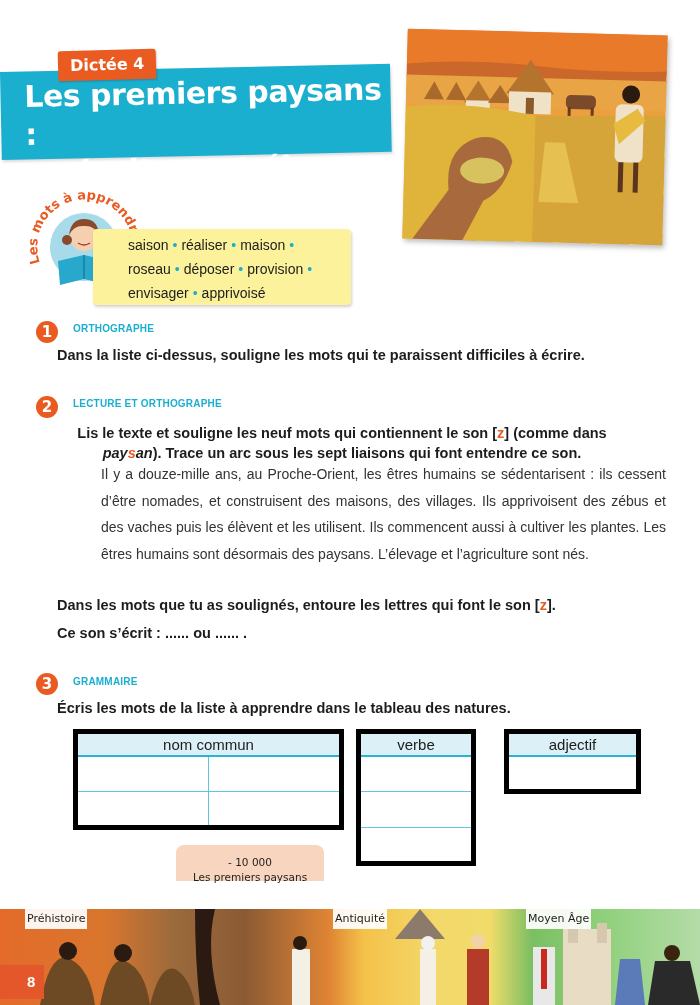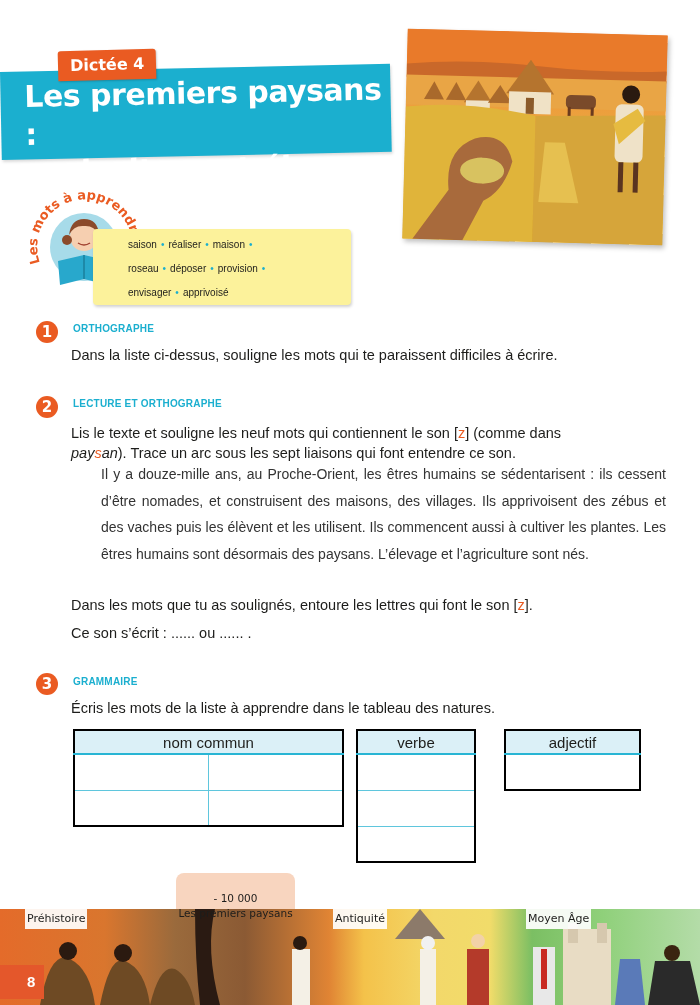--- a/index.html
+++ b/index.html
@@ -32,62 +32,62 @@
     box-shadow: 2px 3px 5px rgba(0,0,0,0.25);
     overflow: hidden;
     background: linear-gradient(#e8782a 0%, #f09a3a 30%, #e9a540 45%, #e6b440 60%, #d7a42a 100%);
   }
 
   
   .mots-badge { position: absolute; left: 26px; top: 185px; width: 112px; height: 112px; }
   .mots-box {
     position: absolute; left: 93px; top: 229px; width: 258px; height: 76px;
     background: #fcf29b; border-radius: 4px; box-shadow: 1px 2px 3px rgba(0,0,0,0.18);
-    padding: 4px 0 0 35px; font-size: 10px; line-height: 24px;
+    padding: 4px 0 0 35px; font-size: 14px; line-height: 24px;
   }
   .mots-box .dot { color: #1bafcf; margin: 0 4px; }
 
   
   .num-badge {
     position: absolute; width: 22px; height: 22px; border-radius: 50%;
     background: #ea5b22; color: #fff; font-weight: bold; font-size: 15px;
     text-align: center; line-height: 22px; font-family: "DejaVu Sans", sans-serif;
   }
   .section-title {
     position: absolute; left: 73px; color: #1bafcf; font-weight: bold;
     font-size: 10px; letter-spacing: 0.2px;
   }
-  .instr { position: absolute; left: 71px; font-size: 14.5px; font-weight: normal; color: #1d1d1b; }
+  .instr { position: absolute; left: 57px; font-size: 14.5px; font-weight: bold; color: #1d1d1b; }
   .body-text {
     position: absolute; left: 73px; width: 565px; font-size: 14px; line-height: 26.5px;
     text-align: justify; color: #333; margin-left: 28px;
   }
   .orange { color: #ea5b22; }
 
   
-  .tbl { position: absolute; border: 2px solid #000000; border-collapse: collapse; }
+  .tbl { position: absolute; border: 5px solid #000000; border-collapse: collapse; }
   .tbl th {
     background: #dbf0f7; border-bottom: 2px solid #28b5d4; font-weight: normal;
     font-size: 15px; height: 24px; color: #1d1d1b;
   }
   .tbl td { border: 1px solid #5fc6dd; height: 36px; }
 
   
   .timeline {
     position: absolute; left: 0; top: 909px; width: 700px; height: 96px;
     background: linear-gradient(90deg, #e46b2a 0%, #d9762e 15%, #9a6a3c 25%, #8b5a34 35%, #e08434 47%, #f4c24a 52%, #f3d86a 62%, #f1dc6a 70%, #7bbf63 76%, #8fd07a 86%, #b4dca8 100%);
   }
   .tl-label {
     position: absolute; top: 909px; height: 20px; padding: 0 2px; background: rgba(255,255,255,0.92);
     font-family: "DejaVu Sans", sans-serif; font-size: 11px; line-height: 20px; color: #1d1d1b;
   }
   .tl-callout {
-    position: absolute; left: 176px; top: 873px; width: 119px; height: 36px;
+    position: absolute; left: 176px; top: 845px; width: 148px; height: 36px;
     background: #f8d5bf; border-radius: 8px 8px 0 0; text-align: center;
-    font-family: "DejaVu Sans", sans-serif; font-size: 10.5px; line-height: 15px; padding-top: 18px;
+    font-family: "DejaVu Sans", sans-serif; font-size: 10.5px; line-height: 15px; padding-top: 10px;
     color: #1d1d1b;
   }
   .page-num {
     position: absolute; left: 0; top: 965px; width: 44px; height: 34px; background: #e4572b;
     color: #fff; font-weight: bold; font-size: 15px; line-height: 34px; padding-left: 27px;
   }
 </style>
 </head>
 <body>
 
@@ -161,21 +161,21 @@
     <span>envisager</span><span class="dot">•</span><span>apprivoisé</span>
   </div>
 </div>
 
 <div class="num-badge" style="left:36px; top:321px;">1</div>
 <div class="section-title" style="top:323px;">ORTHOGRAPHE</div>
 <div class="instr" style="top:347px;">Dans la liste ci-dessus, souligne les mots qui te paraissent difficiles à écrire.</div>
 
 <div class="num-badge" style="left:36px; top:396px;">2</div>
 <div class="section-title" style="top:398px;">LECTURE ET ORTHOGRAPHE</div>
-<div class="instr" style="top:423px; width:570px; line-height:20px;">
+<div class="instr" style="top:423px; width:570px; line-height:20px;text-align:center;">
   <span>Lis le texte et souligne les neuf mots qui contiennent le son [</span><span class="orange">z</span><span>] (comme dans</span><br>
   <i><span>pay</span><span class="orange">s</span><span>an</span></i><span>). Trace un arc sous les sept liaisons qui font entendre ce son.</span>
 </div>
 <div class="body-text" style="top:461px;">Il y a douze-mille ans, au Proche-Orient, les êtres humains se sédentarisent : ils cessent d’être nomades, et construisent des maisons, des villages. Ils apprivoisent des zébus et des vaches puis les élèvent et les utilisent. Ils commencent aussi à cultiver les plantes. Les êtres humains sont désormais des paysans. L’élevage et l’agriculture sont nés.</div>
 <div class="instr" style="top:597px;">
   <span>Dans les mots que tu as soulignés, entoure les lettres qui font le son [</span><span class="orange">z</span><span>].</span>
 </div>
 <div class="instr" style="top:625px;">Ce son s’écrit : ...... ou ...... .</div>
 
 <div class="num-badge" style="left:36px; top:673px;">3</div>

